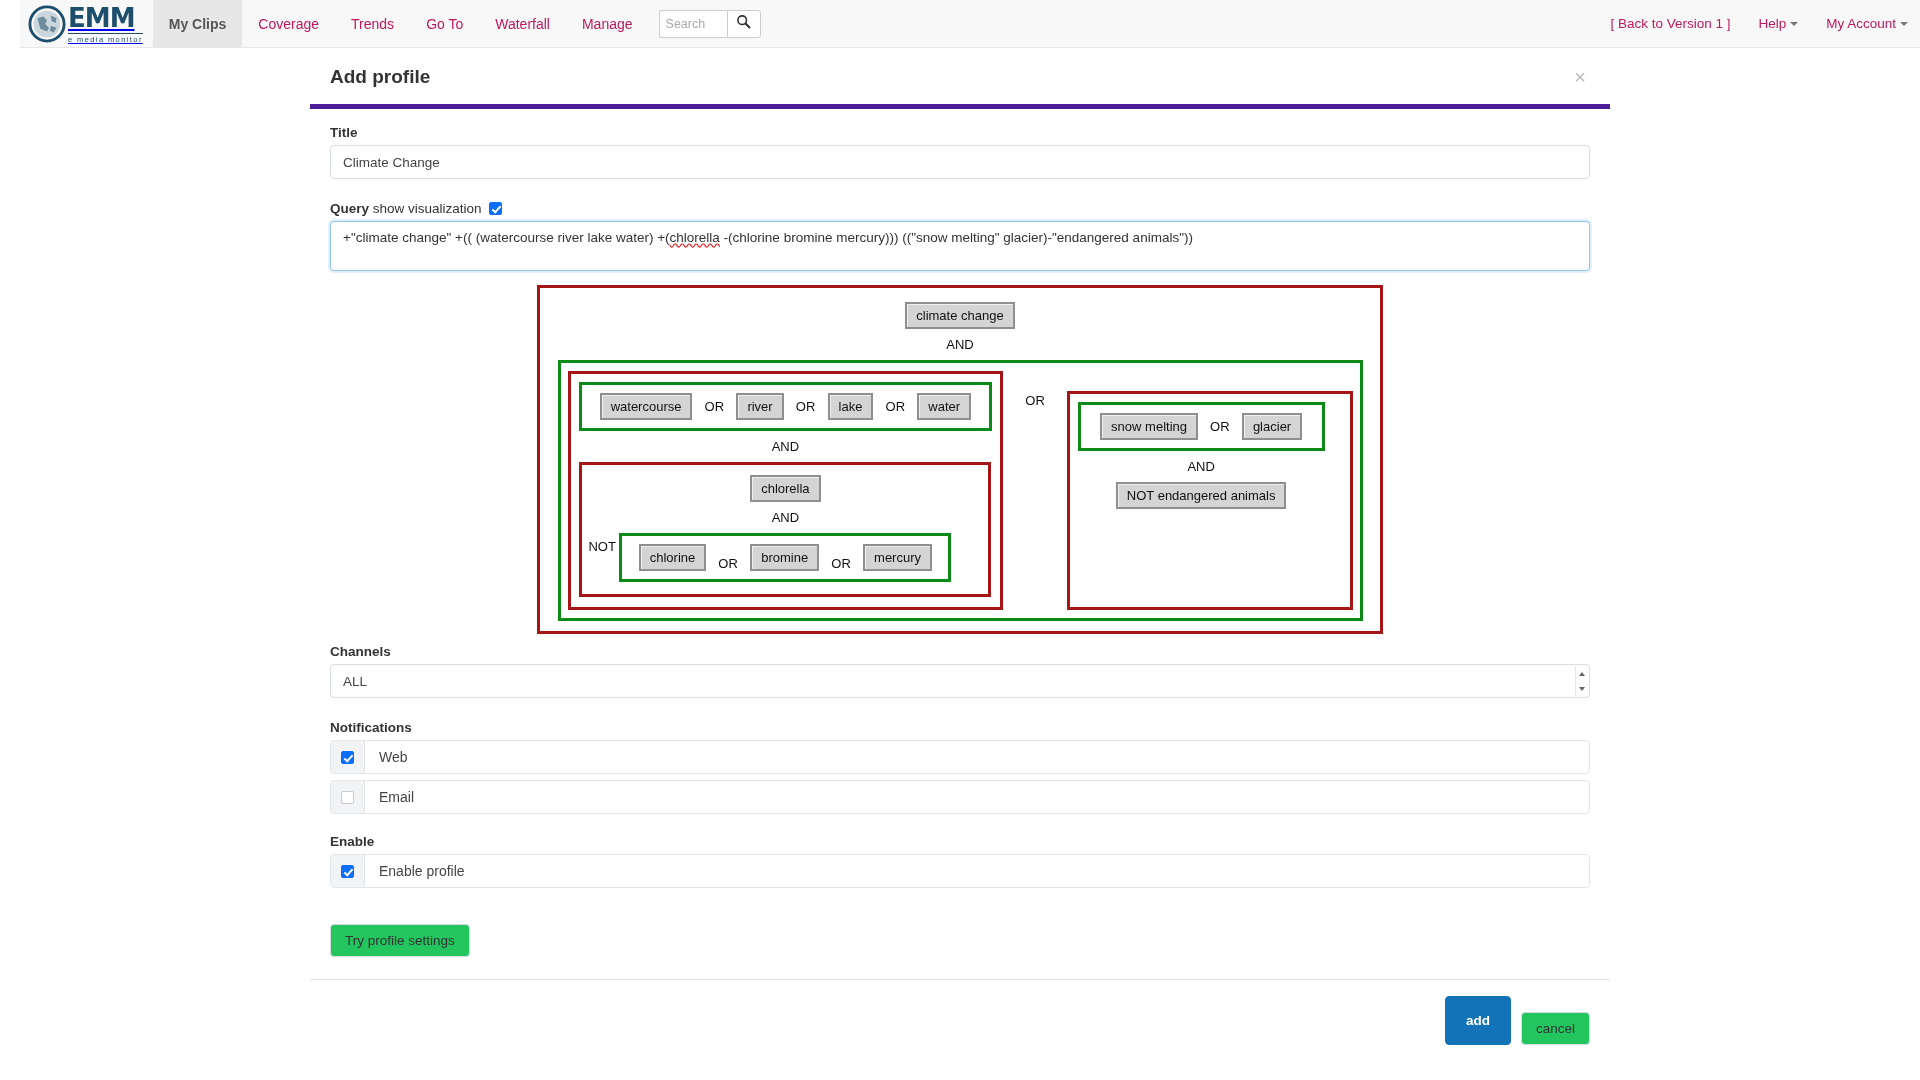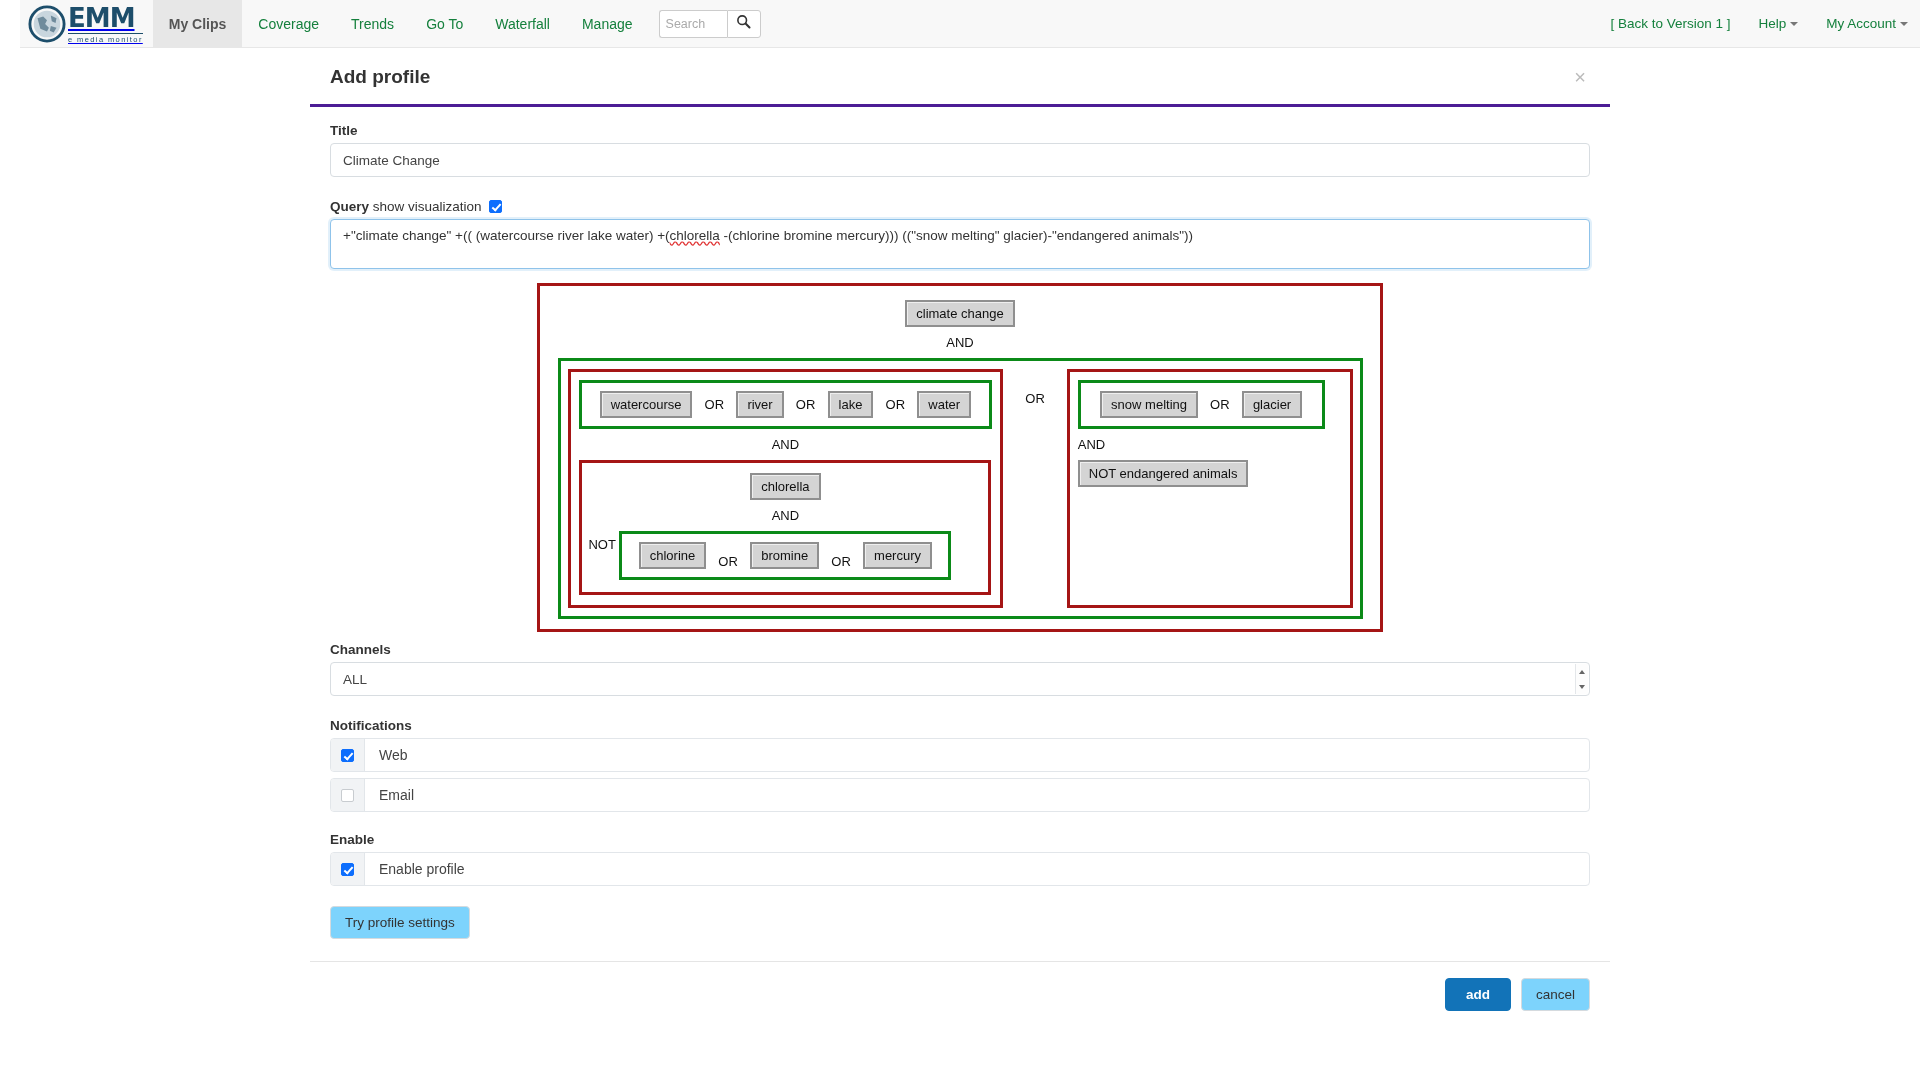--- a/index.html
+++ b/index.html
@@ -38,21 +38,21 @@
   .logo-sub {
     font-size: 7.5px; color: #1d4e6b; letter-spacing: 1.4px;
     margin-top: 2px; padding-top:2px; border-top: 1px solid #1d4e6b;
   }
 
   .nav-items { display: flex; align-items: stretch; }
   .nav-item {
     display: flex; align-items: center;
     padding: 0 16px;
     font-size: 14px;
-    color: #15803d;
+    color: #be185d;
     text-decoration: none;
     height: 48px;
     cursor: pointer;
   }
   .nav-item.active {
     background: #e7e7e7;
     color: #555555;
     font-weight: bold;
   }
 
@@ -97,21 +97,21 @@
   
   .page { width: 1920px; }
   .modal-wrap {
     width: 1300px;
     margin: 0 auto;
     padding-left: 0;
   }
   .modal-header {
     display: flex; align-items: center;
     padding: 18px 20px 16px 20px;
-    border-bottom: 3px solid #4c1d95;
+    border-bottom: 5px solid #4c1d95;
   }
   .modal-title {
     font-size: 19px; font-weight: bold; color: #333333;
   }
   .modal-close {
     margin-left: auto;
     font-size: 20px;
     color: #bbbbbb;
     cursor: pointer;
     line-height: 1;
@@ -231,21 +231,21 @@
   }
 
   .left-red {
     width: 443px;
     padding: 8px 8px 10px 8px;
     display: flex; flex-direction: column; align-items: center;
   }
   .right-red {
     width: 290px;
     padding: 8px 25px 10px 8px;
-    display: flex; flex-direction: column; align-items: flex-start;
+    display: flex; flex-direction: column; align-items: center; margin-top: 20px;
   }
   .or-sep {
     display: flex; align-items: flex-start; justify-content: center;
     padding: 22px 22px 0 22px;
     font-size: 13px; color: #111111;
   }
 
   .terms-green {
     width: 100%;
     padding: 8px 10px;
@@ -321,24 +321,25 @@
   }
 
   .btn {
     display: inline-flex; align-items: center; justify-content: center;
     font-size: 13.5px;
     border-radius: 4px;
     cursor: pointer;
     font-family: "Liberation Sans", sans-serif;
   }
   .btn-default {
-    background: #7dd3fc;
+    background: #22c55e;
     border: 1px solid #d5dade;
     color: #333333;
     padding: 8px 14px;
+    margin-top: 16px;
   }
   .btn-primary {
     background: #1273b8;
     border: 1px solid #1273b8;
     color: #ffffff;
     padding: 8px 20px;
     font-weight: bold;
     margin-left: 39px;
   }
 

